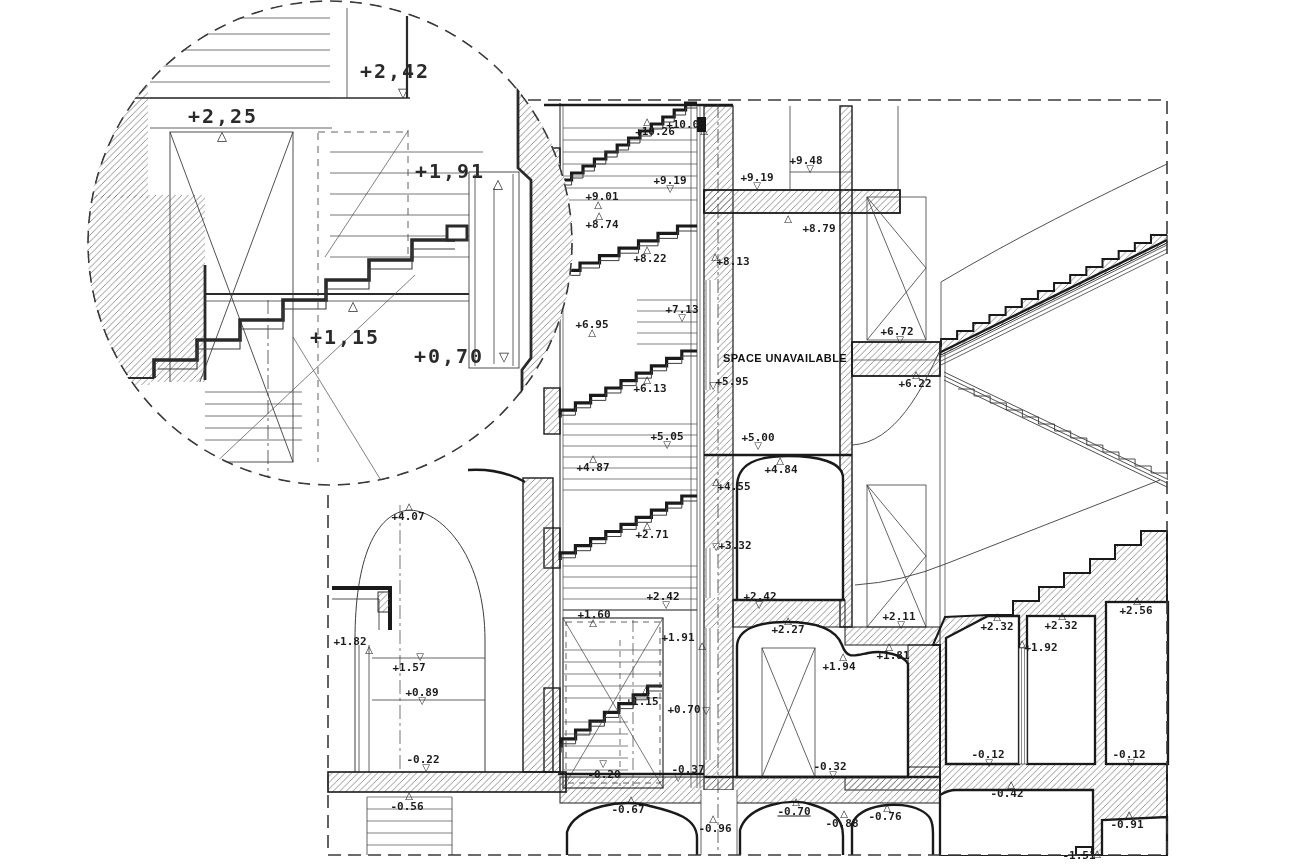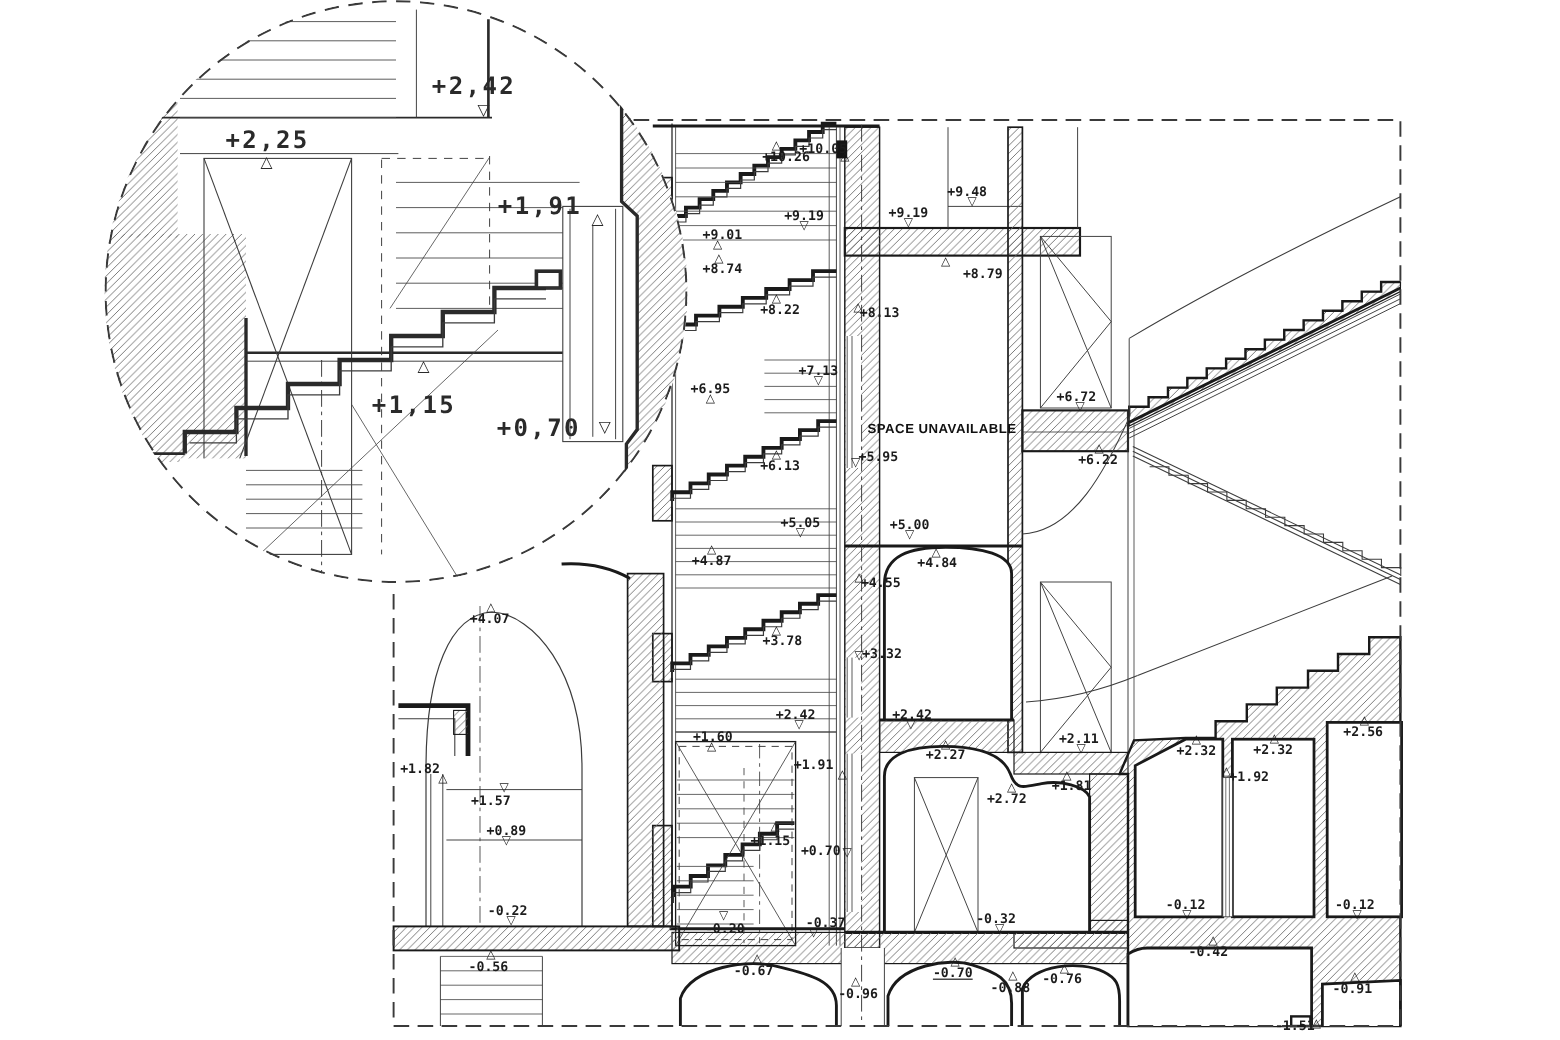--- a/index.html
+++ b/index.html
@@ -305,21 +305,21 @@
       <div class="ann" style="left: 758px; top: 437px;">+5.00</div>
       <div class="mark" style="left: 758px; top: 446px;">▽</div>
       <div class="ann" style="left: 593px; top: 467px;">+4.87</div>
       <div class="mark" style="left: 593px; top: 459px;">△</div>
       <div class="ann" style="left: 781px; top: 469px;">+4.84</div>
       <div class="mark" style="left: 780px; top: 461px;">△</div>
       <div class="ann" style="left: 734px; top: 486px;">+4.55</div>
       <div class="mark" style="left: 716px; top: 482px;">△</div>
       <div class="ann" style="left: 408px; top: 516px;">+4.07</div>
       <div class="mark" style="left: 409px; top: 507px;">△</div>
-      <div class="ann" style="left: 652px; top: 534px;">+3.78</div>
+      <div class="ann" style="left: 652px; top: 534px;">+2.71</div>
       <div class="mark" style="left: 647px; top: 526px;">△</div>
       <div class="ann" style="left: 735px; top: 545px;">+3.32</div>
       <div class="mark" style="left: 716px; top: 547px;">▽</div>
       <div class="ann" style="left: 663px; top: 596px;">+2.42</div>
       <div class="mark" style="left: 666px; top: 605px;">▽</div>
       <div class="ann" style="left: 760px; top: 596px;">+2.42</div>
       <div class="mark" style="left: 759px; top: 605px;">▽</div>
       <div class="ann" style="left: 594px; top: 614px;">+1.60</div>
       <div class="mark" style="left: 593px; top: 623px;">△</div>
       <div class="ann" style="left: 788px; top: 629px;">+2.27</div>
@@ -331,21 +331,21 @@
       <div class="ann" style="left: 1061px; top: 625px;">+2.32</div>
       <div class="mark" style="left: 1062px; top: 616px;">△</div>
       <div class="ann" style="left: 1136px; top: 610px;">+2.56</div>
       <div class="mark" style="left: 1137px; top: 601px;">△</div>
       <div class="ann" style="left: 1041px; top: 647px;">+1.92</div>
       <div class="mark" style="left: 1022px; top: 644px;">△</div>
       <div class="ann" style="left: 678px; top: 637px;">+1.91</div>
       <div class="mark" style="left: 702px; top: 646px;">△</div>
       <div class="ann" style="left: 350px; top: 641px;">+1.82</div>
       <div class="mark" style="left: 369px; top: 650px;">△</div>
-      <div class="ann" style="left: 839px; top: 666px;">+2.72</div>
+      <div class="ann" style="left: 839px; top: 666px;">+1.94</div>
       <div class="mark" style="left: 843px; top: 657px;">△</div>
       <div class="ann" style="left: 893px; top: 655px;">+1.81</div>
       <div class="mark" style="left: 889px; top: 647px;">△</div>
       <div class="ann" style="left: 409px; top: 667px;">+1.57</div>
       <div class="mark" style="left: 420px; top: 657px;">▽</div>
       <div class="ann" style="left: 642px; top: 701px;">+1.15</div>
       <div class="mark" style="left: 646px; top: 690px;">△</div>
       <div class="ann" style="left: 684px; top: 709px;">+0.70</div>
       <div class="mark" style="left: 706px; top: 711px;">▽</div>
       <div class="ann" style="left: 422px; top: 692px;">+0.89</div>

